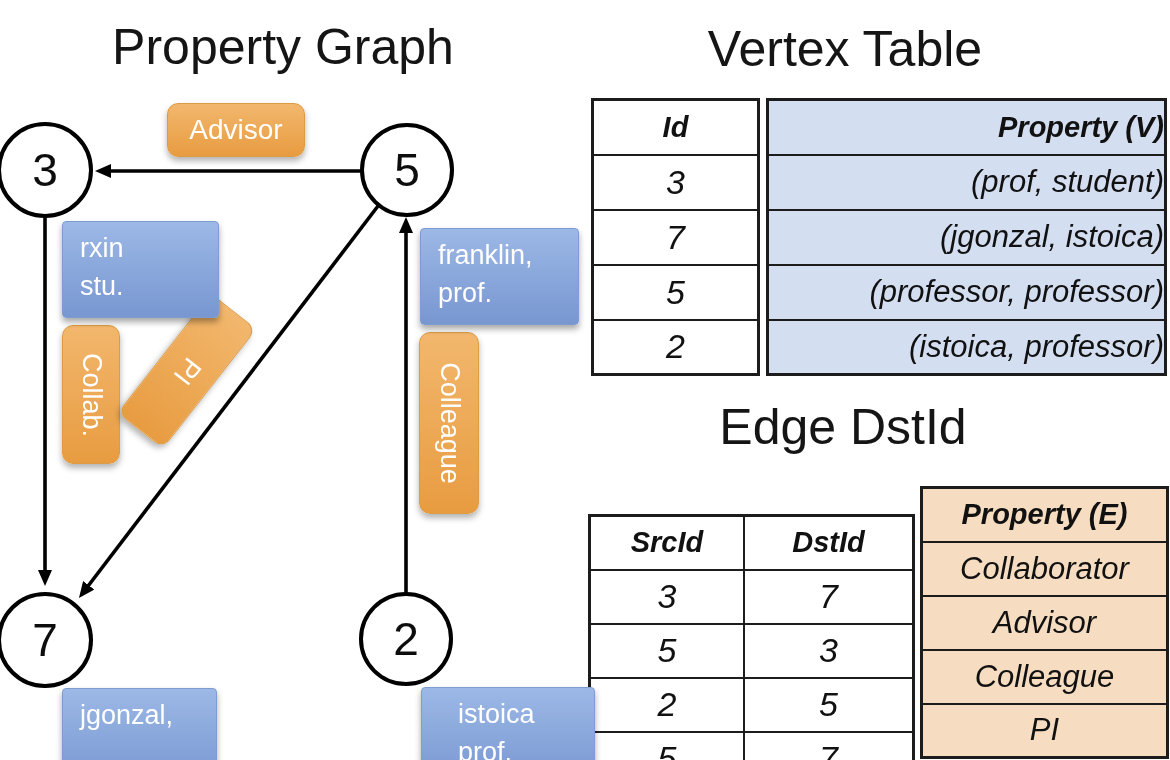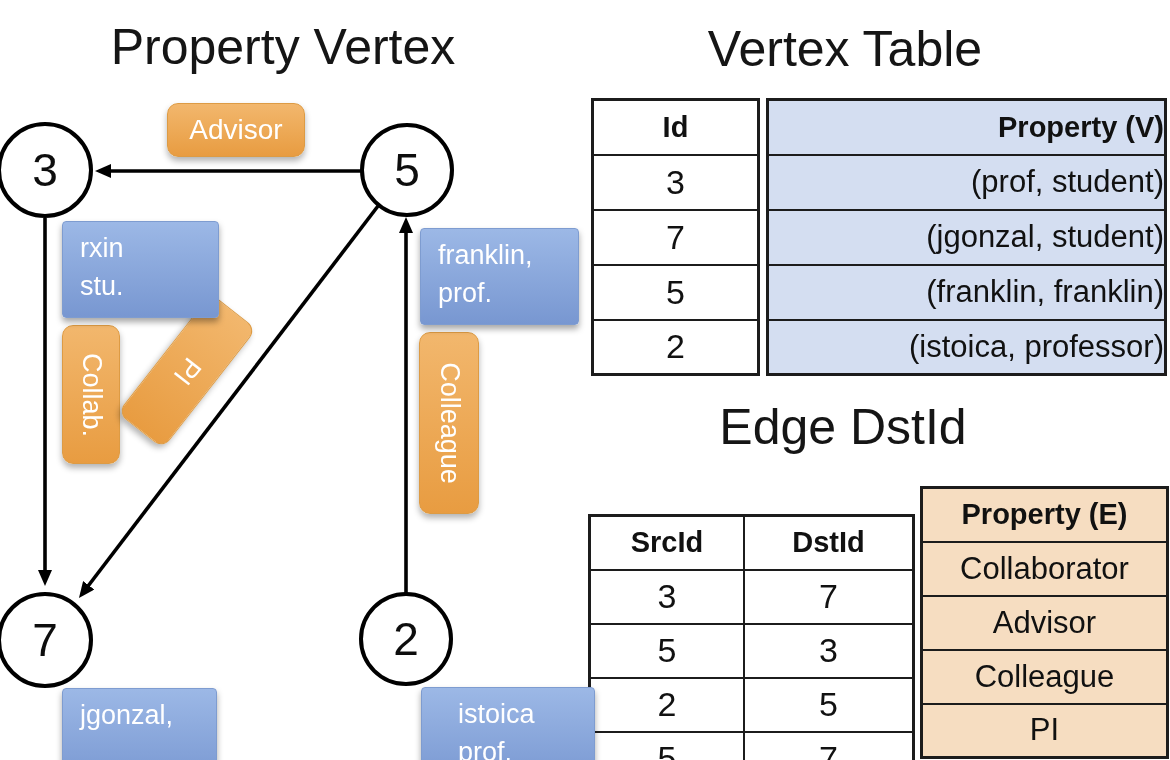--- a/index.html
+++ b/index.html
@@ -49,40 +49,40 @@
   #rxin-box{left:62px;top:185px;width:138px;height:88px;}
   #franklin-box{left:420px;top:192px;width:140px;height:88px;}
   #jgonzal-box{left:62px;top:652px;width:136px;height:88px;}
   #istoica-box{left:421px;top:651px;width:136px;height:89px;padding-left:36px;}
 
   
   table{position:absolute;border-collapse:collapse;table-layout:fixed;
     font-family:"Liberation Sans",sans-serif;}
   table,td,th{border:2px solid #1c1c1c;}
   table{border-width:3px;}
-  td,th{text-align:center;vertical-align:middle;padding:0;overflow:hidden;}
+  td,th{text-align:center;vertical-align:middle;padding:0;overflow:hidden;font-style:italic;}
   th{font-size:29px;font-weight:bold;color:#111;}
   td{font-size:31px;font-weight:300;color:#111;}
   .num-cell{font-size:34px;}
   #vt-id{left:591px;top:98px;width:169px;}
   #vt-id tr,#et-srcdst tr,#vt-prop tr,#et-prop tr{height:55px;}
   #vt-prop{left:766px;top:98px;width:401px;}
   #vt-prop th,#vt-prop td{background:var(--vertex-fill);text-align:right;}
   #et-srcdst{left:588px;top:486px;width:327px;margin-top:28px;}
   #et-srcdst tr,#et-prop tr{height:54px;}
   #et-prop{left:920px;top:486px;width:249px;border-radius:13px;}
   #et-prop th,#et-prop td{background:var(--edge-fill);}
   .colA{width:152px;}
 </style>
 </head>
 <body>
 
 <div class="canvas">
 
-  <div class="title" id="graph-title">Property Vertex</div>
+  <div class="title" id="graph-title">Property Graph</div>
   <div class="title" id="vertex-title">Vertex Table</div>
   <div class="title" id="edge-title">Edge DstId</div>
 
   <svg id="edge-svg" width="585" height="760" viewBox="0 0 585 760">
     <defs>
       <marker id="arrow" viewBox="0 0 16 14" refX="11" refY="7" markerWidth="16" markerHeight="14" orient="auto" markerUnits="userSpaceOnUse">
         <path d="M0,0 L16,7 L0,14 z" fill="#000"></path>
       </marker>
     </defs>
     <g stroke="#000" stroke-width="3.6" fill="none">
@@ -154,24 +154,24 @@
     </table>
   <table id="vt-prop">
     <tbody>
         <tr>
           <th>Property (V)</th>
         </tr>
     <tr>
           <td>(prof, student)</td>
         </tr>
     <tr>
-          <td>(jgonzal, student)</td>
-        </tr>
-    <tr>
-          <td>(franklin, franklin)</td>
+          <td>(jgonzal, istoica)</td>
+        </tr>
+    <tr>
+          <td>(professor, professor)</td>
         </tr>
     <tr>
           <td>(istoica, professor)</td>
         </tr>
   </tbody>
     </table>
 
   <table id="et-srcdst">
     <tbody>
         <tr>

